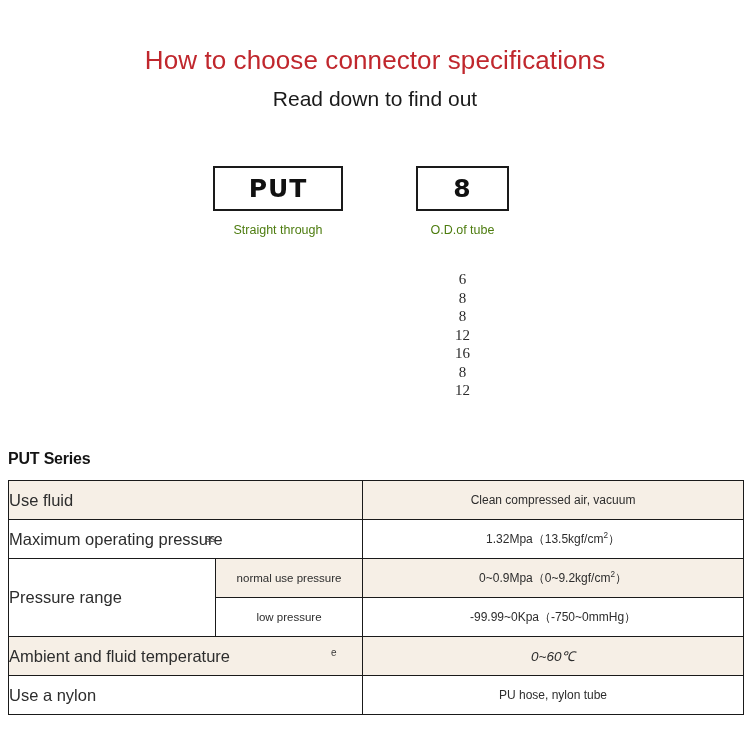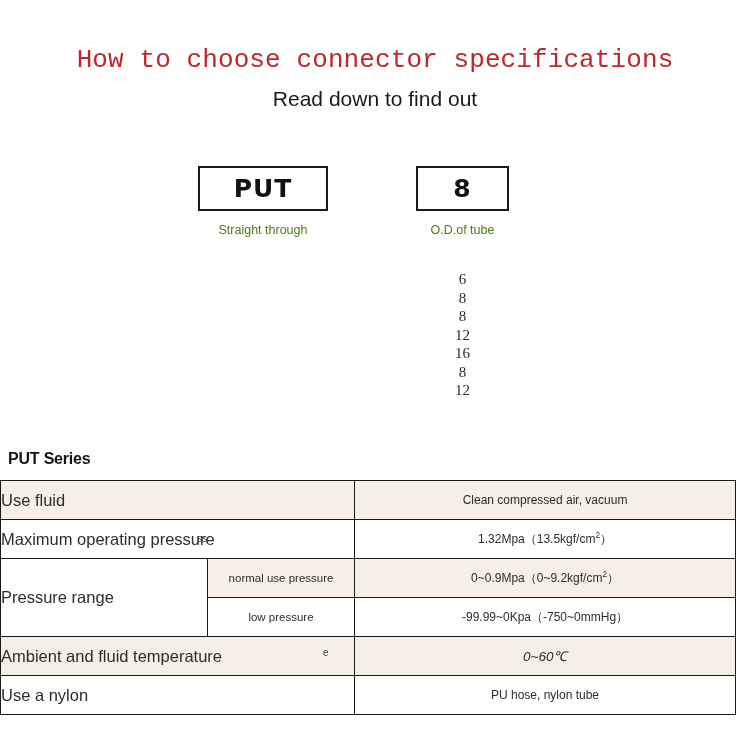--- a/index.html
+++ b/index.html
@@ -23,21 +23,21 @@
     left: 0;
     width: 750px;
     text-align: center;
   }
   .main-title {
     font-size: 26px;
     line-height: 32px;
     color: #c0272d;
     font-weight: 400;
     letter-spacing: 0.1px;
-    font-family: Liberation Mono, monospace;
+    font-family: Liberation Sans, sans-serif;
   }
   .sub-title {
     font-size: 21px;
     line-height: 28px;
     color: #1a1a1a;
     font-weight: 400;
     margin-top: 9px;
     font-family: "Liberation Sans", sans-serif;
   }
 
@@ -46,21 +46,21 @@
     position: absolute;
     top: 166px;
     left: 0;
     width: 750px;
     height: 80px;
   }
   .code-group {
     position: absolute;
     text-align: center;
   }
-  .code-group.series { left: 198px; width: 130px; }
+  .code-group.series { left: 213px; width: 130px; }
   .code-group.size   { left: 416px; width: 93px; }
 
   .code-box {
     border: 2px solid #1a1a1a;
     background: #ffffff;
     height: 45px;
     box-sizing: border-box;
     display: flex;
     align-items: center;
     justify-content: center;
@@ -105,21 +105,21 @@
     font-weight: bold;
     color: #141414;
     letter-spacing: -0.2px;
     font-family: "Liberation Sans", sans-serif;
   }
 
   
   .spec-table {
     position: absolute;
     top: 480px;
-    left: 0;
+    left: 8px;
     width: 735px;
     border-collapse: collapse;
     table-layout: fixed;
   }
   .spec-table td {
     border: 1px solid #1a1a1a;
     padding: 0;
     height: 38px;
     vertical-align: middle;
     font-family: "Liberation Sans", sans-serif;

